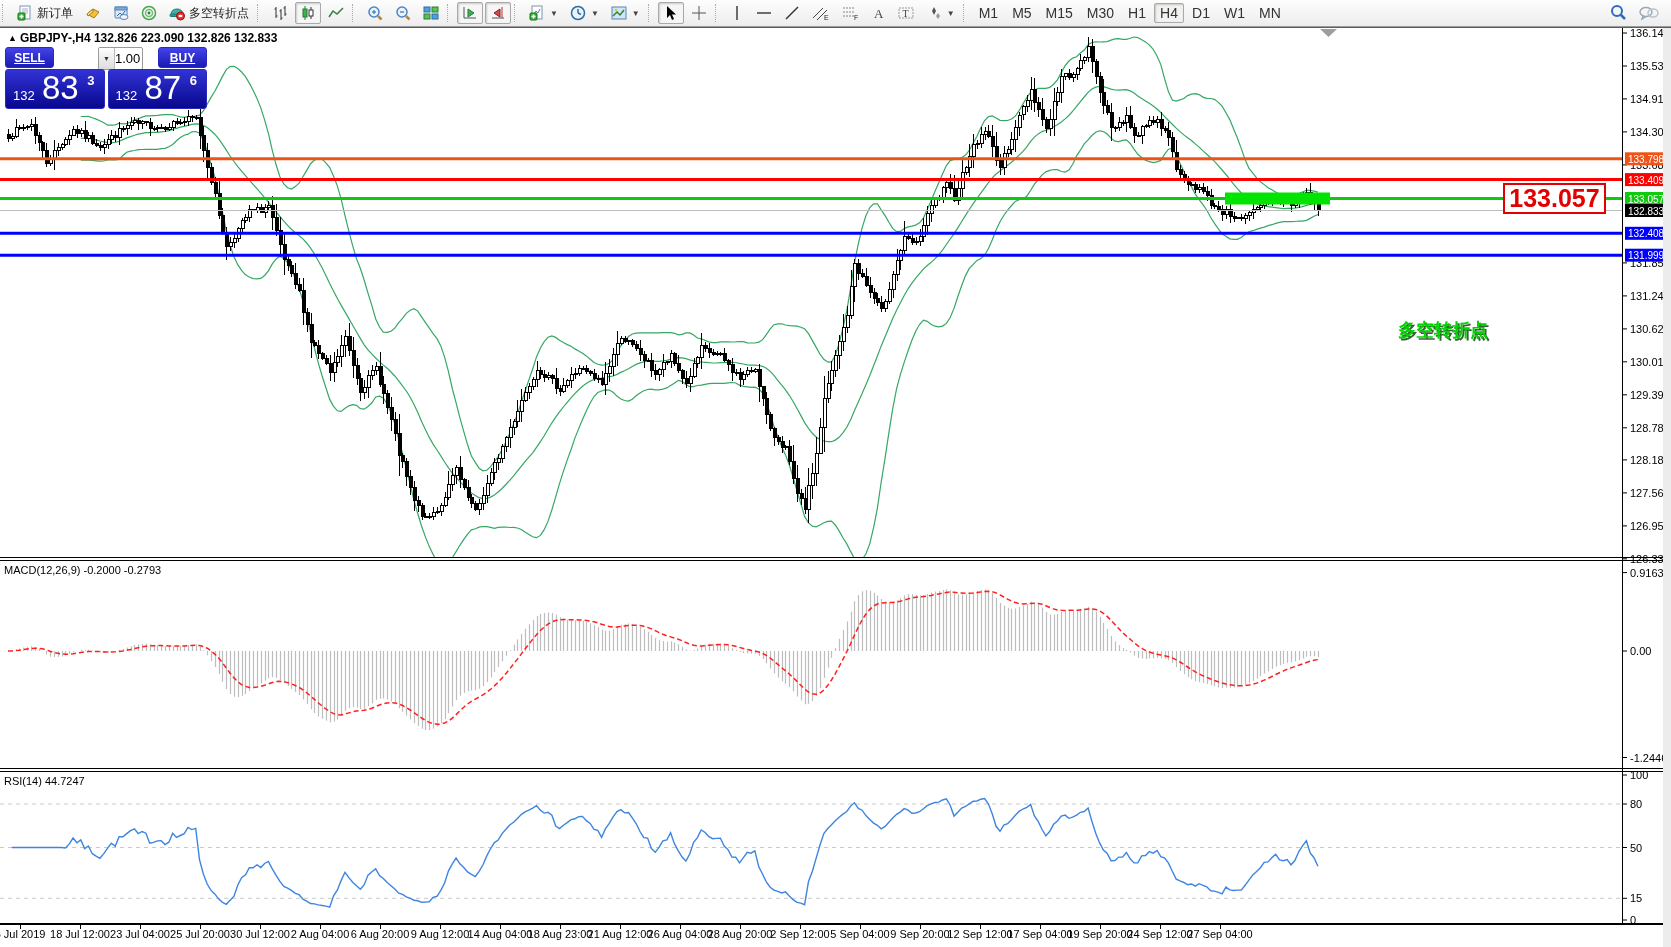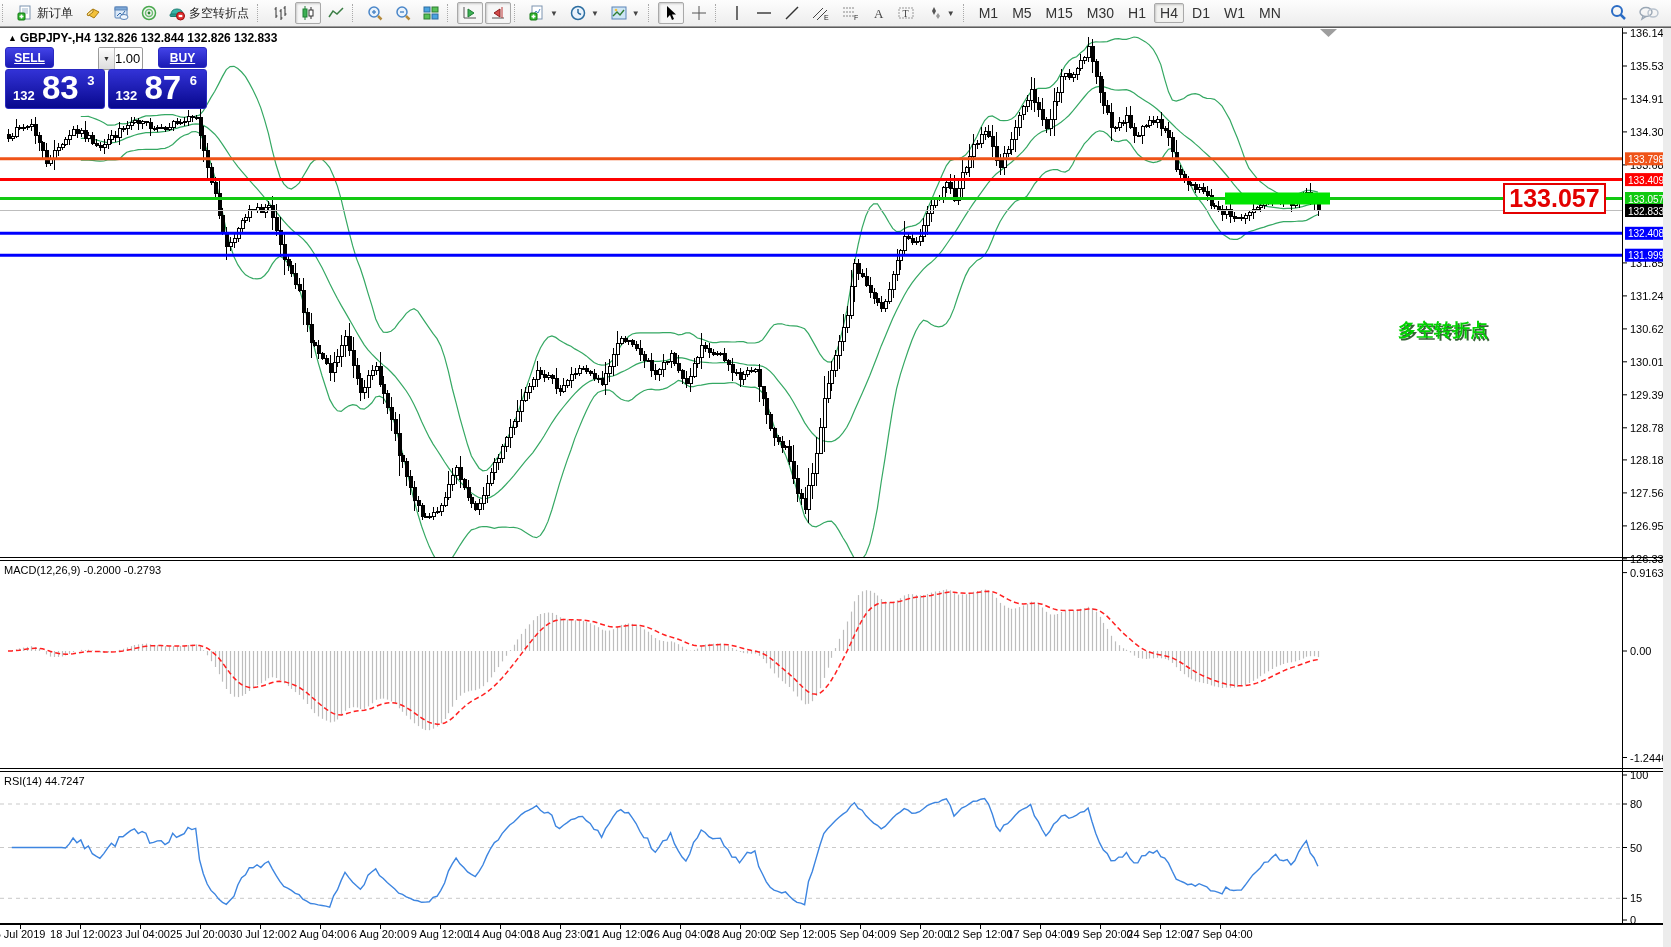--- a/index.html
+++ b/index.html
@@ -36,22 +36,22 @@
   .qbtn{flex:0 0 47px;display:flex;align-items:center;justify-content:center;color:#fff;font-size:12px;font-weight:bold;
     background:linear-gradient(#4343e8,#1a1ab4);border:1px solid #2a2ac0;border-radius:3px;text-decoration:underline;}
   #qvol{flex:1;display:flex;height:100%;border:1px solid #9a9a9a;border-radius:2px;background:#fff;overflow:hidden;margin-left:29px;}
   #qvol .step{width:16px;display:flex;align-items:center;justify-content:center;font-size:7px;color:#333;
     background:linear-gradient(#fefefe,#dcdcdc);border:0;}
   #qvol .step.l{border-right:1px solid #bbb;} #qvol .step.r{border-left:1px solid #bbb;}
   #qvol .val{flex:1;display:flex;align-items:center;justify-content:flex-end;padding-right:5px;font-size:13px;color:#000;}
   #qrow2{display:flex;gap:3px;margin-top:1px;height:40px;}
   .qprice{flex:1;position:relative;color:#fff;background:linear-gradient(#3232d6,#08088e);
     border:1px solid #2a2ac0;border-radius:3px;overflow:hidden;}
-  .qprice .sm{position:absolute;left:7px;bottom:5px;font-size:13px;font-weight:bold;}
-  .qprice .big{position:absolute;left:36px;top:-1px;font-size:33px;font-weight:bold;}
+  .qprice .sm{position:absolute;left:7px;bottom:5px;font-size:13px;font-weight:normal;}
+  .qprice .big{position:absolute;left:36px;top:-1px;font-size:33px;font-weight:normal;}
   .qprice .sup{position:absolute;right:9px;top:3px;font-size:13px;font-weight:bold;}
 
   
   #callout{position:absolute;left:1503px;top:183px;width:99px;height:27px;z-index:22;
     border:2px solid #e30000;background:#fff;color:#e30000;font-size:25px;font-weight:bold;
     display:flex;align-items:center;justify-content:center;letter-spacing:0px;}
   #turnpoint{position:absolute;left:1398px;top:318px;z-index:22;font-size:18px;font-weight:bold;color:#00d300;
     text-shadow:2px 2px 0 rgba(20,70,20,.85);white-space:nowrap;}
 
   
@@ -1534,21 +1534,21 @@
         <line x1="1100.5" y1="898" x2="1100.5" y2="902" stroke="#000"></line>
         <text x="1100" y="911" font-size="11" fill="#000" text-anchor="middle" font-family="Liberation Sans,sans-serif">19 Sep 20:00</text>
         <line x1="1160.5" y1="898" x2="1160.5" y2="902" stroke="#000"></line>
         <text x="1160" y="911" font-size="11" fill="#000" text-anchor="middle" font-family="Liberation Sans,sans-serif">24 Sep 12:00</text>
         <line x1="1220.5" y1="898" x2="1220.5" y2="902" stroke="#000"></line>
         <text x="1220" y="911" font-size="11" fill="#000" text-anchor="middle" font-family="Liberation Sans,sans-serif">27 Sep 04:00</text>
       </svg>
 </div>
 <div id="right-strip"></div>
 
-<div id="symline"><span class="tri">▲</span><span>GBPJPY-,H4  132.826 132.844 132.826 132.833</span></div>
+<div id="symline"><span class="tri">▲</span><span>GBPJPY-,H4  132.826 223.090 132.826 132.833</span></div>
 
 <div id="quote">
   <div id="qrow1">
     <div class="qbtn">SELL</div>
     <div id="qvol">
       <button class="step l">▼</button>
       <div class="val">1.00</div>
       <button class="step r">▲</button>
     </div>
     <div class="qbtn">BUY</div>

